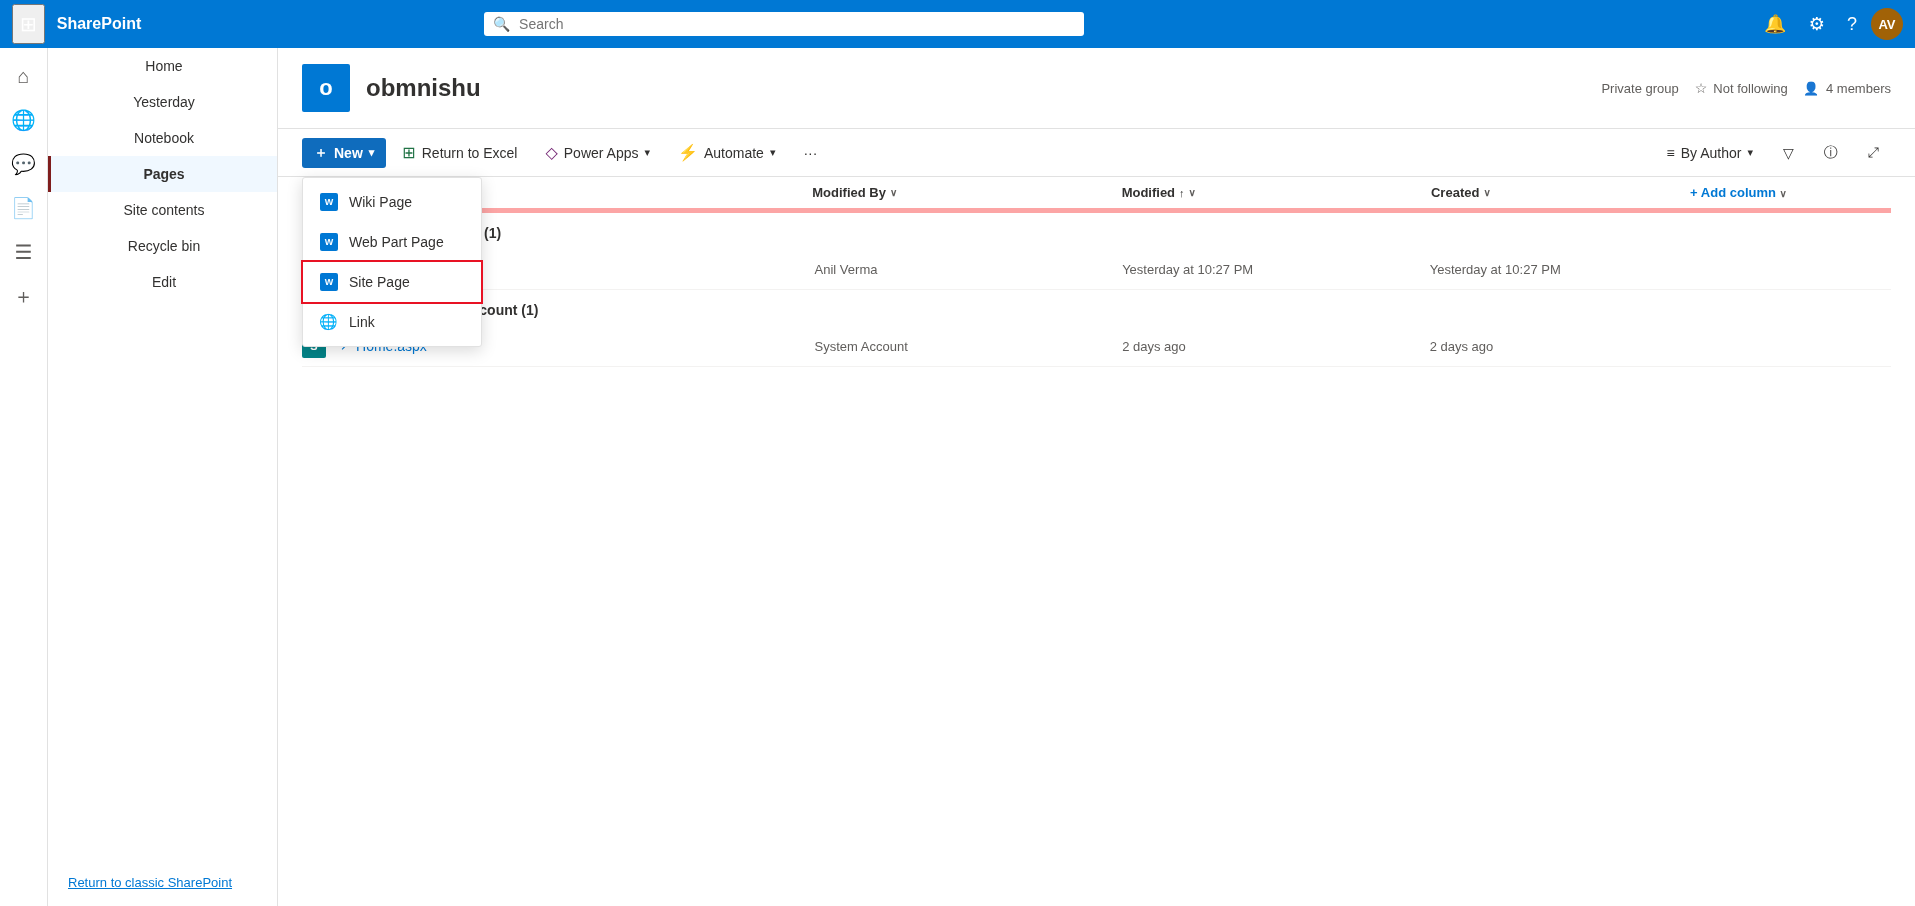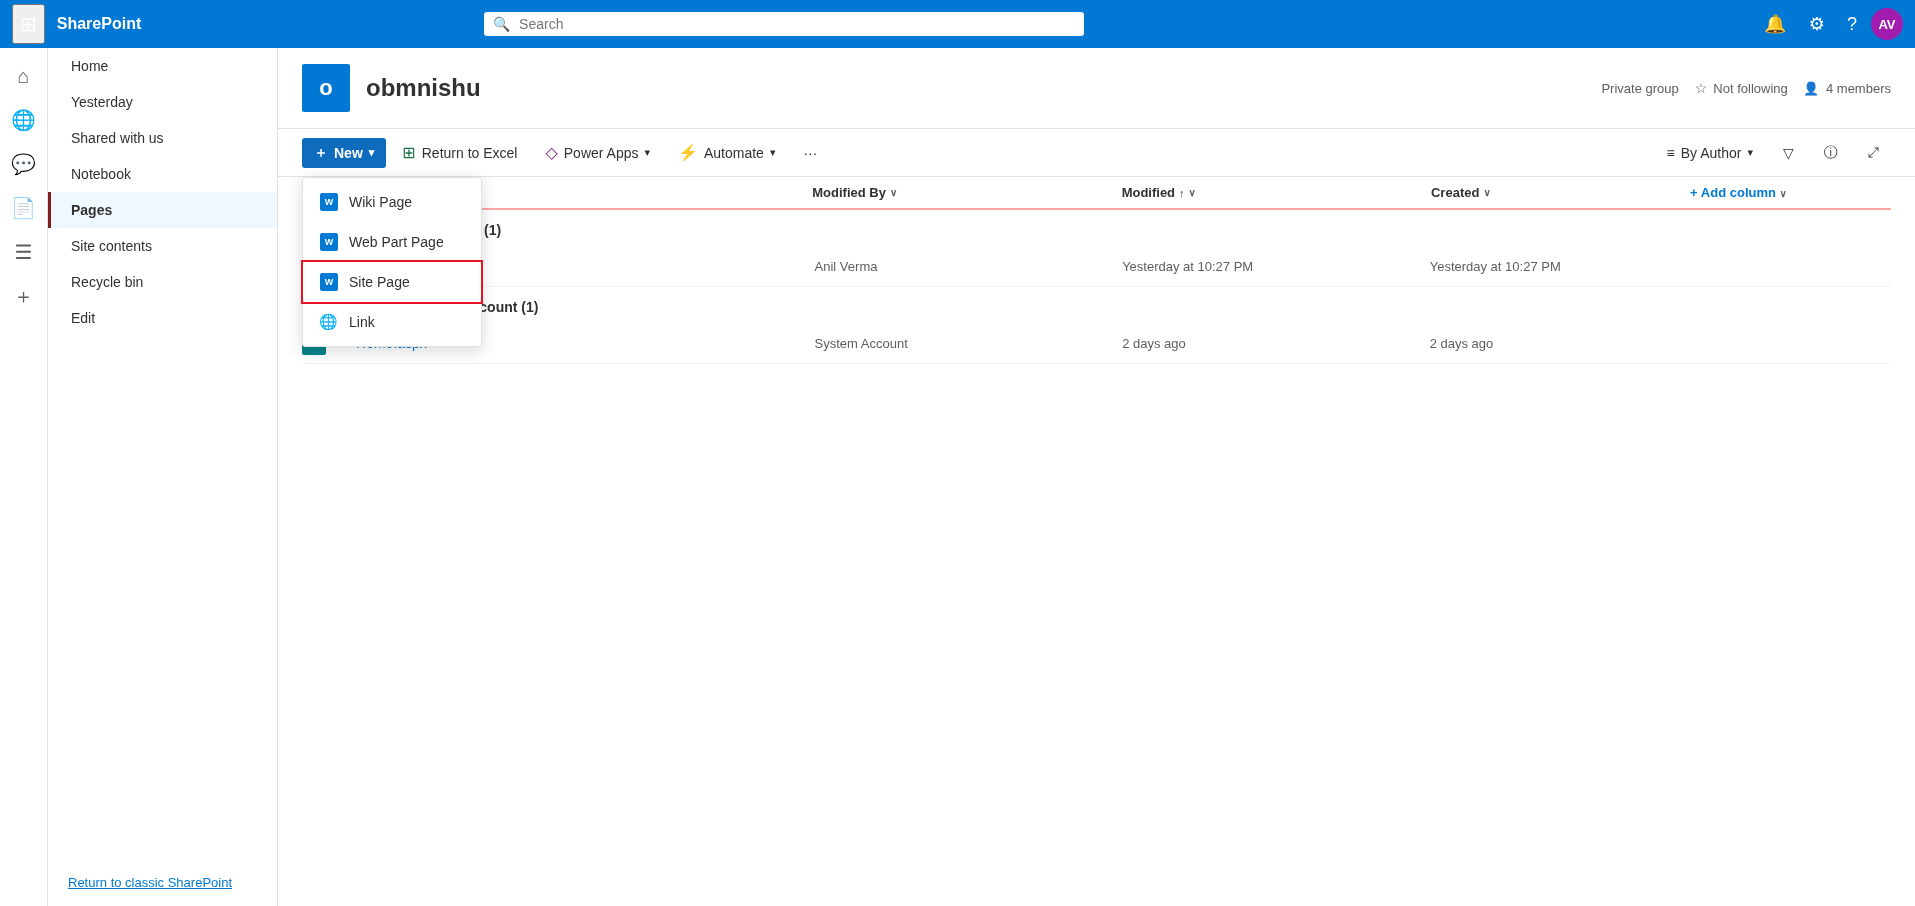--- a/index.html
+++ b/index.html
@@ -59,21 +59,21 @@
       border: none;
       font-size: 18px;
       cursor: pointer;
       padding: 6px 8px;
       border-radius: 3px;
     }
     .topbar-avatar {
       width: 32px;
       height: 32px;
       border-radius: 50%;
-      background: #a21caf;
+      background: #a16207;
       display: flex;
       align-items: center;
       justify-content: center;
       color: #fff;
       font-size: 13px;
       font-weight: 600;
       cursor: pointer;
       overflow: hidden;
     }
 
@@ -123,20 +123,21 @@
       overflow-y: auto;
     }
     .site-nav-item {
       padding: 10px 20px;
       font-size: 14px;
       color: #323130;
       cursor: pointer;
       border-left: 3px solid transparent;
       text-decoration: none;
       display: block;
+      text-align: center;
     }
     .site-nav-item.active {
       font-weight: 600;
       border-left: 3px solid #7f1d1d;
       background: #f0f8ff;
     }
     .site-nav-footer {
       margin-top: auto;
       padding: 16px 20px;
       font-size: 13px;
@@ -266,21 +267,21 @@
     }
 
     
     .list-area {
       padding: 0 24px;
     }
     .list-header {
       display: flex;
       align-items: center;
       padding: 8px 0;
-      border-bottom: 2px solid #fca5a5;
+      border-bottom: 5px solid #fca5a5;
       font-size: 13px;
       color: #323130;
       font-weight: 600;
       gap: 8px;
     }
     .col-name { flex: 2; min-width: 200px; }
     .col-modified-by { flex: 1.2; min-width: 140px; display: flex; align-items: center; gap: 4px; cursor: pointer; }
     .col-modified { flex: 1.2; min-width: 140px; display: flex; align-items: center; gap: 4px; cursor: pointer; }
     .col-created { flex: 1; min-width: 120px; display: flex; align-items: center; gap: 4px; cursor: pointer; }
     .col-add { flex: 0.8; min-width: 100px; color: #0078d4; cursor: pointer; }
@@ -354,21 +355,20 @@
   <button class="left-icon-btn">🌐</button>
   <button class="left-icon-btn">💬</button>
   <button class="left-icon-btn">📄</button>
   <button class="left-icon-btn">☰</button>
   <button class="left-icon-btn">＋</button>
 </div>
 
 <div class="site-nav" id="site-nav">
     <div class="site-nav-item">Home</div>
     <div class="site-nav-item">Yesterday</div>
-    <div class="site-nav-item">Shared with us</div>
     <div class="site-nav-item">Notebook</div>
     <div class="site-nav-item active">Pages</div>
     <div class="site-nav-item">Site contents</div>
     <div class="site-nav-item">Recycle bin</div>
     <div class="site-nav-item">Edit</div>
     <div class="site-nav-footer">Return to classic SharePoint</div>
   </div>
 
 <div class="main">
 

